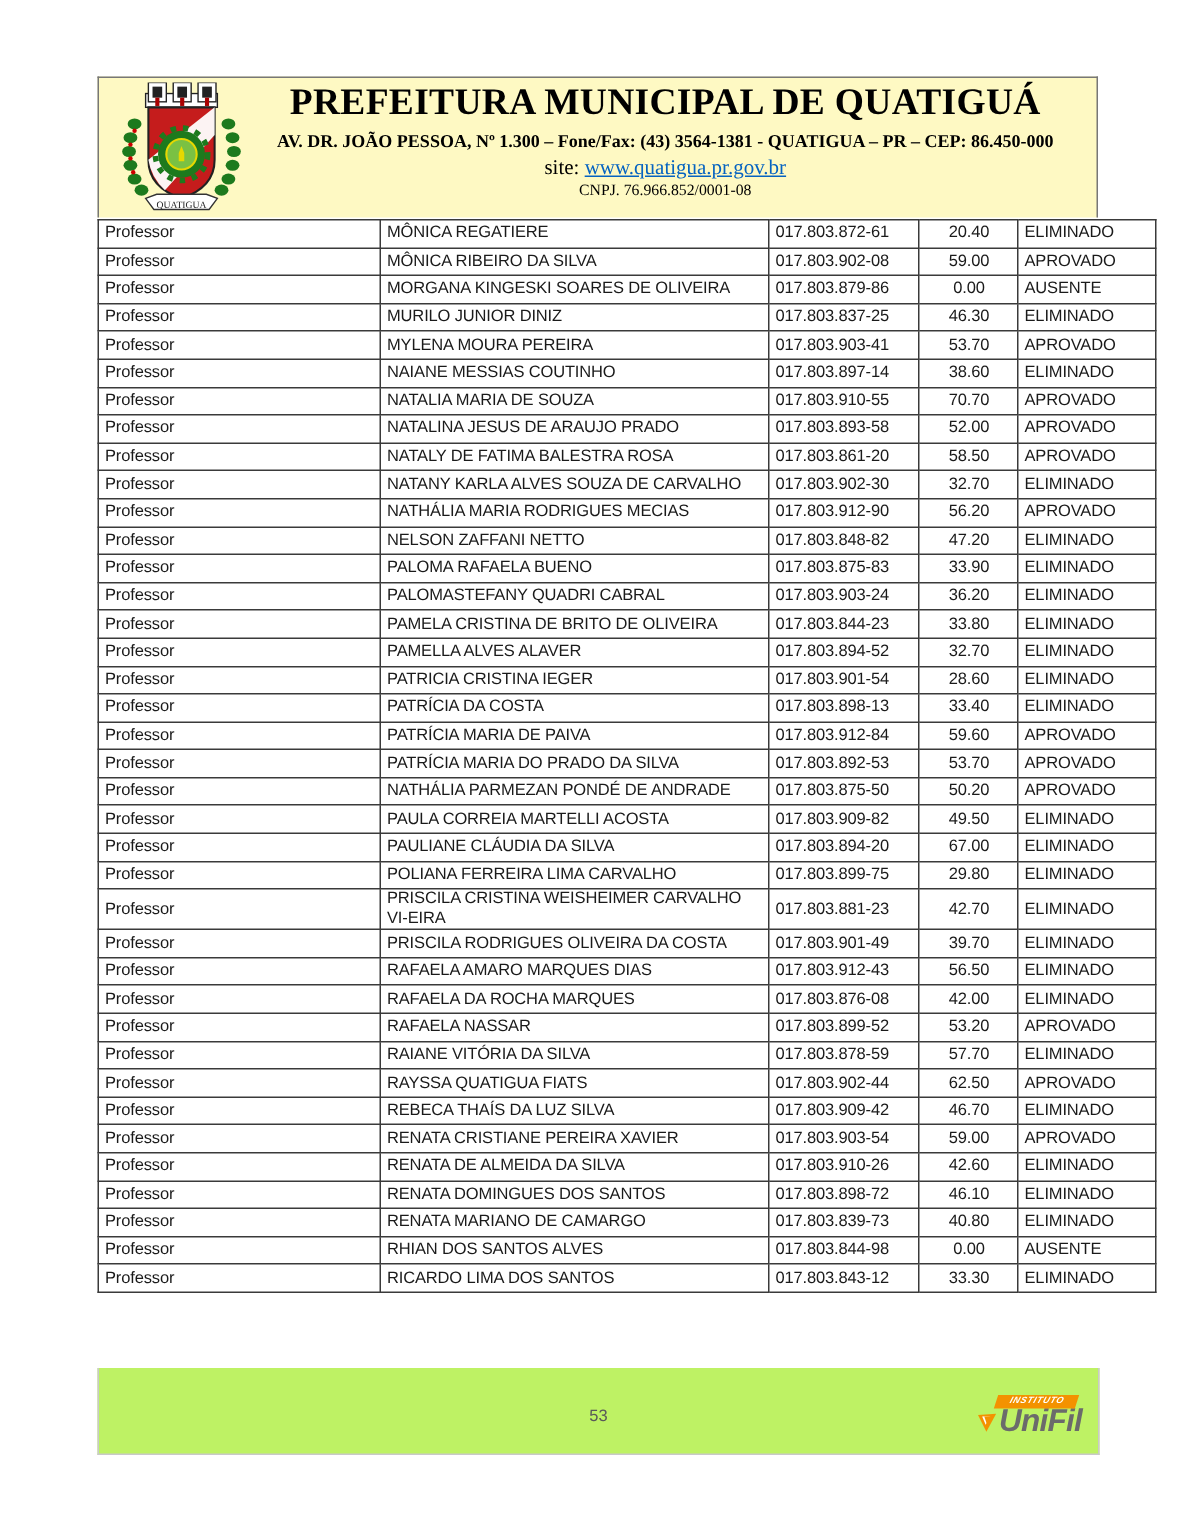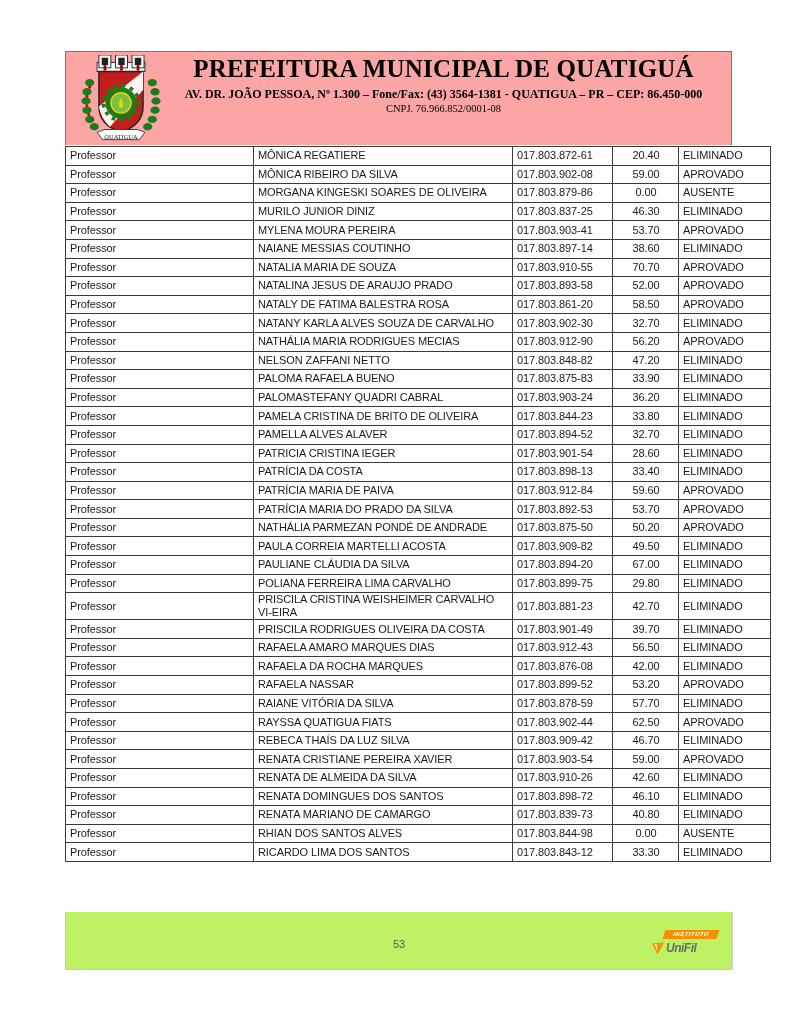--- a/index.html
+++ b/index.html
@@ -8,21 +8,21 @@
     background:#ffffff;
     position:relative;
     font-family:"Liberation Sans",sans-serif;
     overflow:hidden;
   }
   
   .header-box{
     position:absolute;left:65px;top:51px;width:667px;height:94px;
     border:1px solid #777;border-bottom:none;
     display:flex;flex-direction:row;align-items:flex-start;
-    box-sizing:border-box;background:#fca5a5;
+    box-sizing:border-box;background:#fef9c3;
   }
   .logo-wrap{width:104px;flex:0 0 104px;padding:3px 0 0 7px;box-sizing:border-box;}
   .header-text{flex:1;text-align:center;padding:2px 14px 0 0;
     font-family:"Liberation Serif",serif;color:#000;}
   .header-title{font-size:25px;font-weight:bold;letter-spacing:.2px;line-height:30px;}
   .header-address{font-size:12px;font-weight:bold;margin-top:3px;line-height:15px;}
   .header-site{font-size:14px;margin-top:2px;line-height:17px;}
   .header-site a{color:#0563C1;text-decoration:underline;}
   .header-cnpj{font-size:10.5px;margin-top:0;line-height:13px;text-align:center;}
   
@@ -59,21 +59,21 @@
     position:absolute;right:10px;top:18px;width:70px;
   }
   .unifil-banner{
     width:54px;height:9px;margin-left:12px;
     background:#F39200;transform:skewX(-18deg);
     color:#fff;font-size:6px;font-style:italic;font-weight:bold;
     text-align:center;line-height:9px;letter-spacing:.5px;
   }
   .unifil-main{
     display:flex;align-items:center;margin-top:0;
-    font-size:12px;font-weight:bold;font-style:italic;
+    font-size:21px;font-weight:bold;font-style:italic;
     color:#6b6b6b;letter-spacing:-0.5px;line-height:18px;
   }
   .unifil-glyph{width:13px;height:13px;margin-right:1px;display:inline-block;}
 </style>
 </head>
 <body>
 
 <div class="header-box">
   <div class="logo-wrap">
     <svg width="96" height="92" viewBox="0 0 100 100">
@@ -123,20 +123,24 @@
       <circle cx="50" cy="52" r="11" fill="#7ac143" stroke="#e6d800" stroke-width="1.5"></circle>
       <path d="M50 46 l2 5 h-4 z M48 51 h4 v6 h-4 z" fill="#e6d800"></path>
 
       <path d="M24 84 l8 -3 h36 l8 3 -6 8 h-40 z" fill="#fff" stroke="#333" stroke-width="1"></path>
       <text x="50" y="91" text-anchor="middle" font-size="7" font-family="Liberation Serif, serif" fill="#222">QUATIGUA</text>
     </svg>
   </div>
   <div class="header-text">
     <div class="header-title">PREFEITURA MUNICIPAL DE QUATIGUÁ</div>
     <div class="header-address">AV. DR. JOÃO PESSOA, Nº 1.300 – Fone/Fax: (43) 3564-1381 - QUATIGUA – PR – CEP: 86.450-000</div>
+    <div class="header-site">
+      <span>site:</span>
+      <a href="#">www.quatigua.pr.gov.br</a>
+    </div>
     <div class="header-cnpj">CNPJ. 76.966.852/0001-08</div>
   </div>
 </div>
 
 <table class="results-table">
   <tbody>
       <tr>
         <td class="col-cargo">Professor</td>
         <td class="col-nome">MÔNICA REGATIERE</td>
         <td class="col-cpf">017.803.872-61</td>

